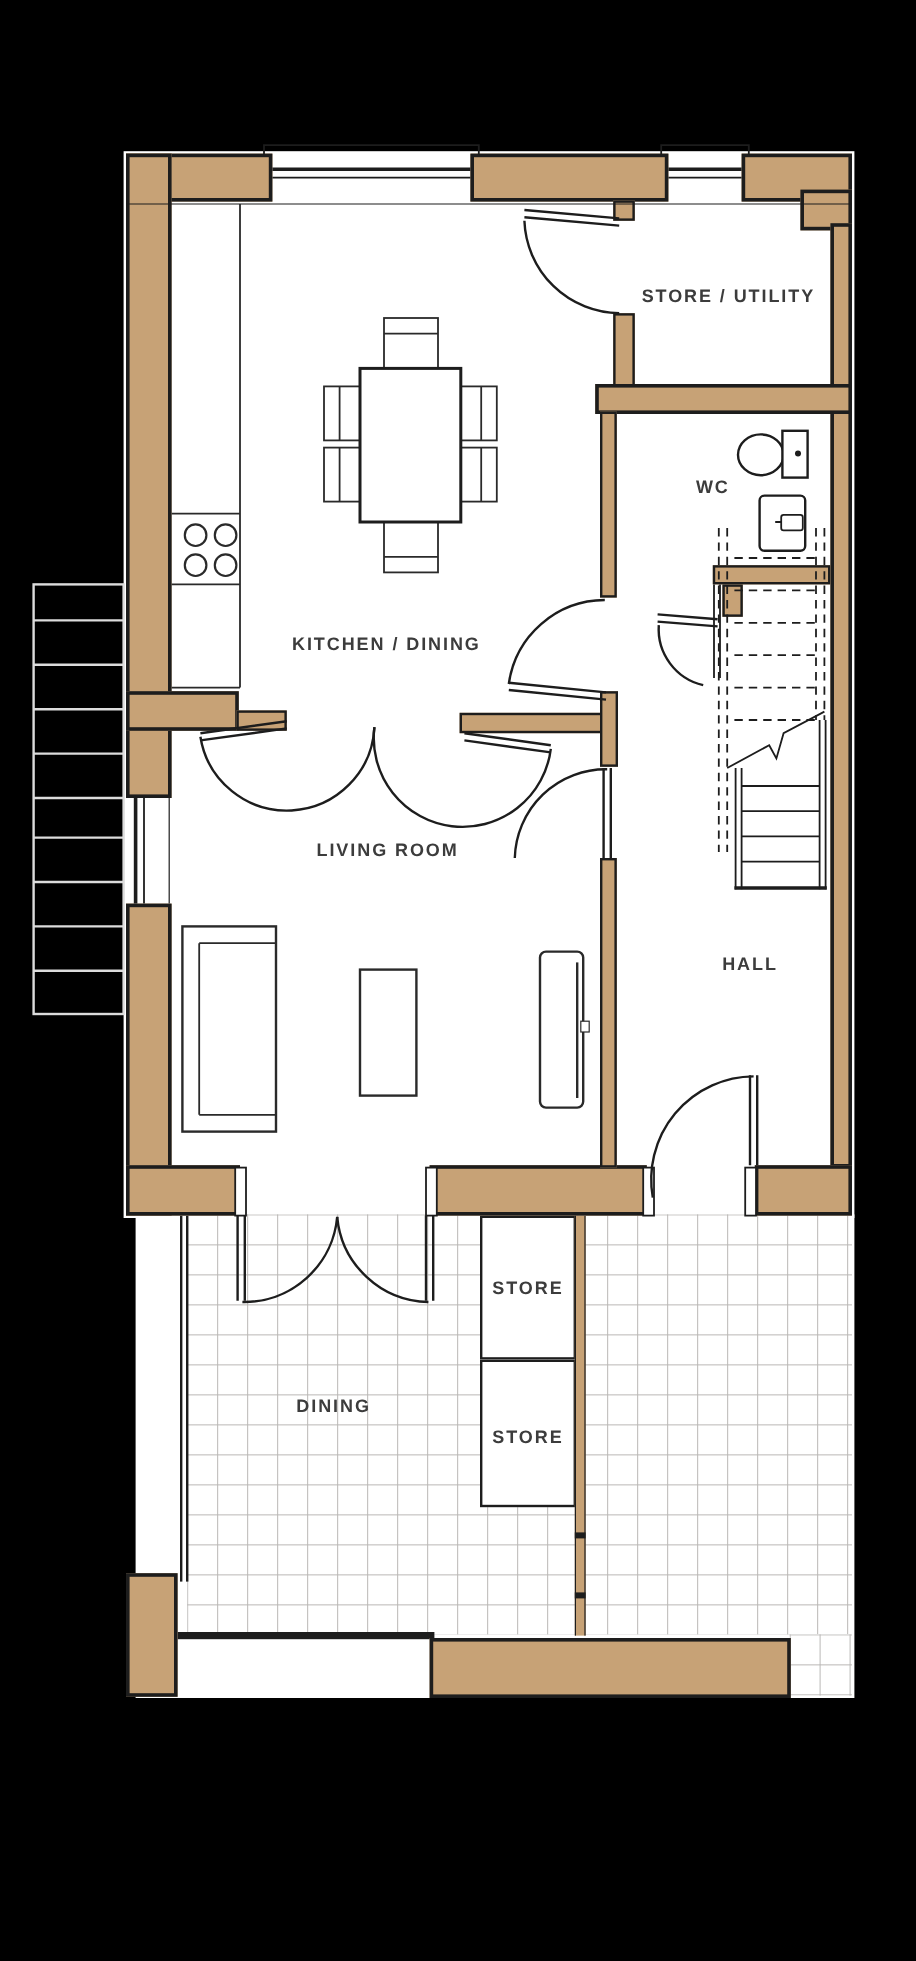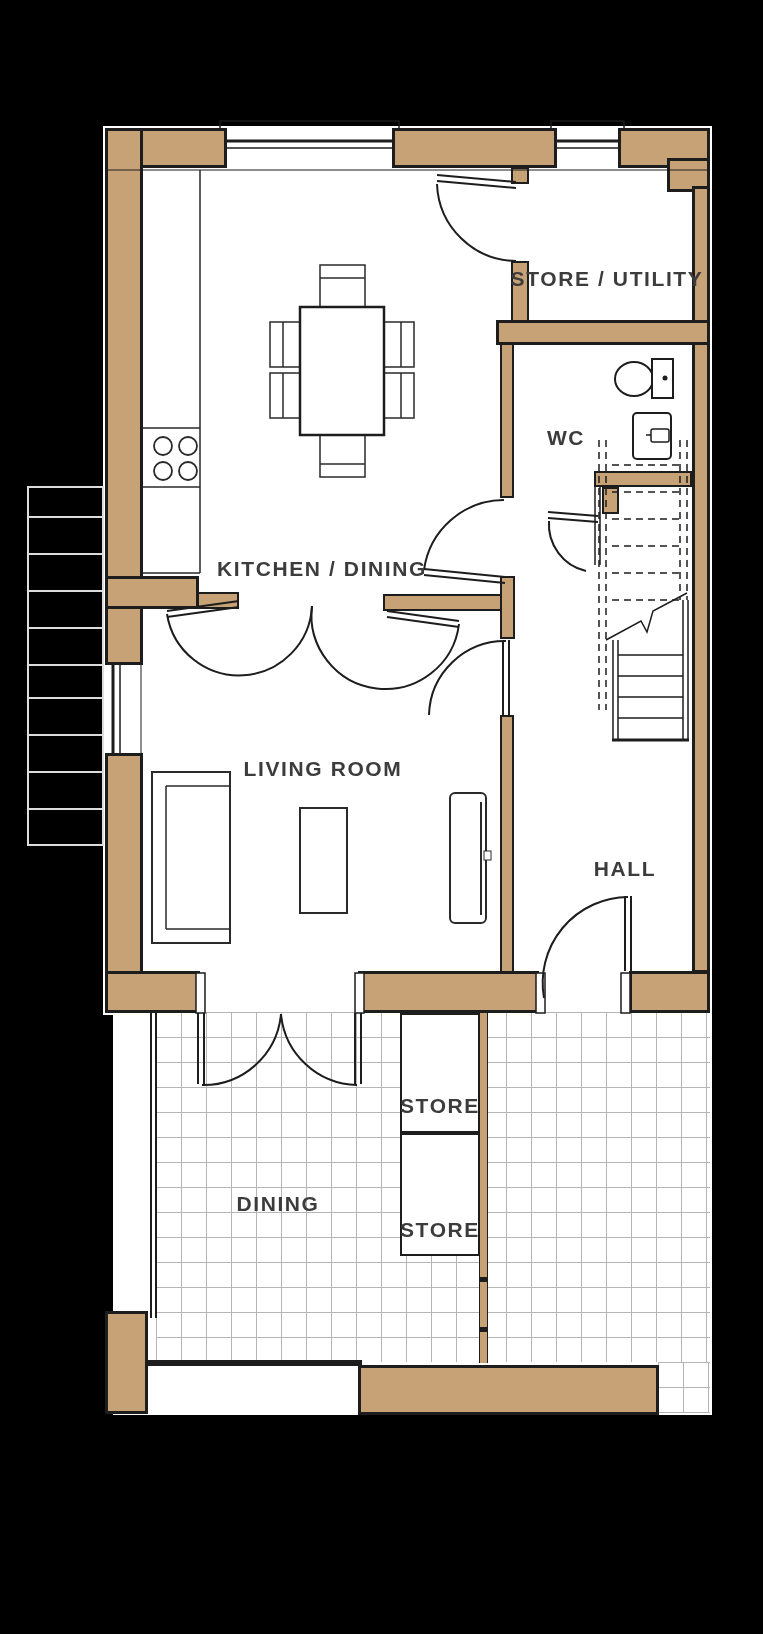--- a/index.html
+++ b/index.html
@@ -7,21 +7,21 @@
         font-family:"Liberation Sans",sans-serif;}
   .floor{position:absolute;background:#fff;}
   .wall{position:absolute;background:#c7a276;border:3px solid #1d1d1d;box-sizing:border-box;}
   .wall.thin{border-width:2px;}
   .grid{position:absolute;background-color:#fff;
     background-image:linear-gradient(to right,#b7b5b3 1px,transparent 1px),
                      linear-gradient(to bottom,#b7b5b3 1px,transparent 1px);
     background-size:25px 25px;}
   .storebox{position:absolute;background:#fff;border:2px solid #1d1d1d;box-sizing:border-box;}
   .label{position:absolute;transform:translate(-50%,-50%);color:#3c3c3c;
-         font-size:21px;font-weight:700;letter-spacing:1.6px;white-space:nowrap;margin-top:32px;}
+         font-size:15px;font-weight:700;letter-spacing:1.6px;white-space:nowrap;}
   .fence-left{position:absolute;border-left:2px solid #1d1d1d;border-right:2px solid #1d1d1d;box-sizing:border-box;}
   .black{position:absolute;background:#1d1d1d;}
   .strip{position:absolute;background:#c7a276;border-left:1.5px solid #1d1d1d;border-right:1.5px solid #1d1d1d;box-sizing:border-box;}
   svg{position:absolute;left:0;top:0;pointer-events:none;}
 </style>
 </head>
 <body>
 
 <div id="plan">
 
@@ -179,20 +179,20 @@
       <path d="M628,897 A86,86 0 0 0 544,998"></path>
     </g>
     <g stroke="#1d1d1d" stroke-width="2" fill="none">
       <path d="M198,1013 V1084 M204,1013 V1084 M355,1013 V1084 M361,1013 V1084"></path>
       <path d="M202,1085 A78,78 0 0 0 281,1014"></path>
       <path d="M281,1014 A78,78 0 0 0 357,1085"></path>
     </g>
   </svg>
 
   <div class="label" style="left:607px;top:247px;">STORE / UTILITY</div>
-  <div class="label" style="left:566px;top:406px;">WC</div>
+  <div class="label" style="left:594px;top:406px;">WC</div>
   <div class="label" style="left:322px;top:537px;">KITCHEN / DINING</div>
-  <div class="label" style="left:323px;top:737px;">LIVING ROOM</div>
-  <div class="label" style="left:607px;top:837px;padding-left:36px;">HALL</div>
+  <div class="label" style="left:323px;top:709px;">LIVING ROOM</div>
+  <div class="label" style="left:607px;top:804px;padding-left:36px;">HALL</div>
   <div class="label" style="left:440px;top:1074px;">STORE</div>
   <div class="label" style="left:440px;top:1198px;">STORE</div>
   <div class="label" style="left:278px;top:1172px;">DINING</div>
 </div>
 
 </body></html>

